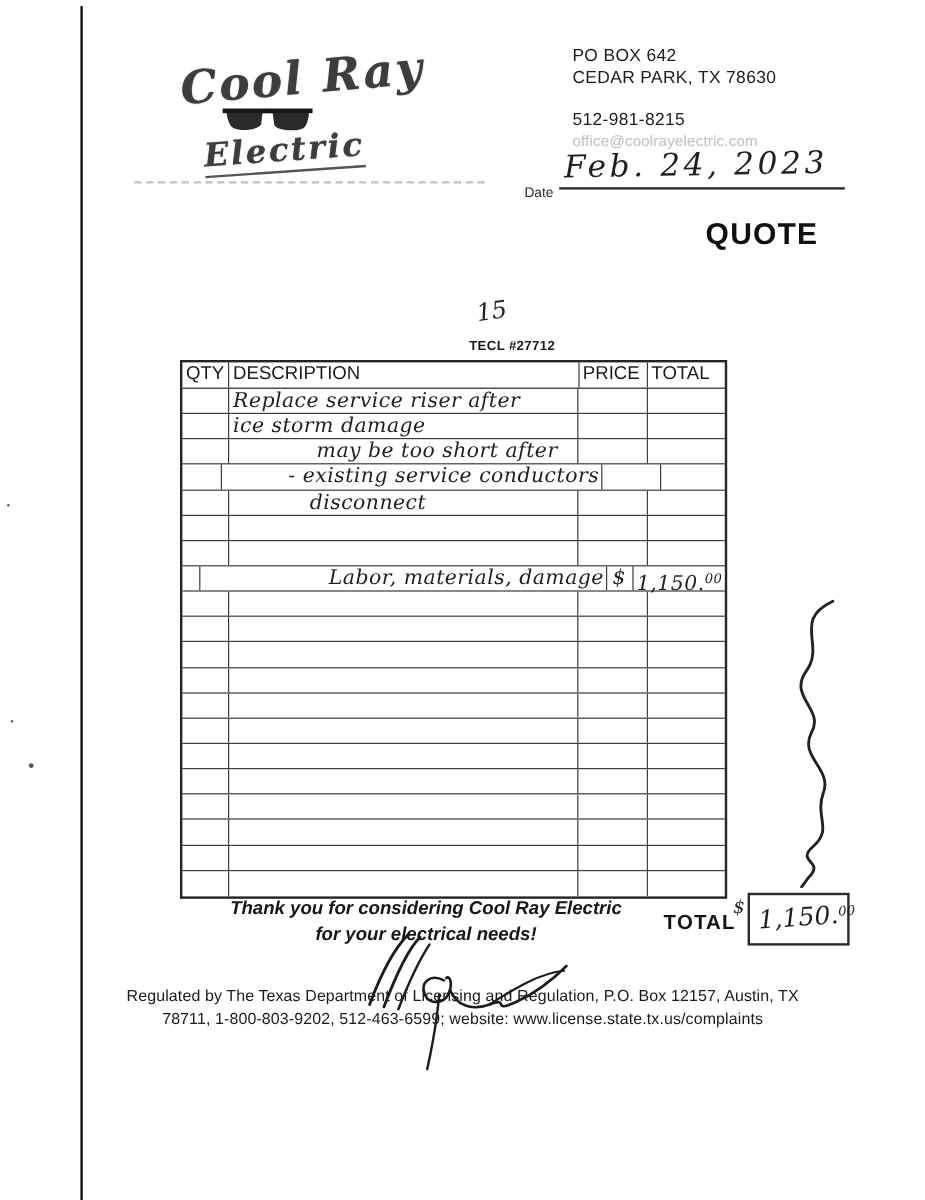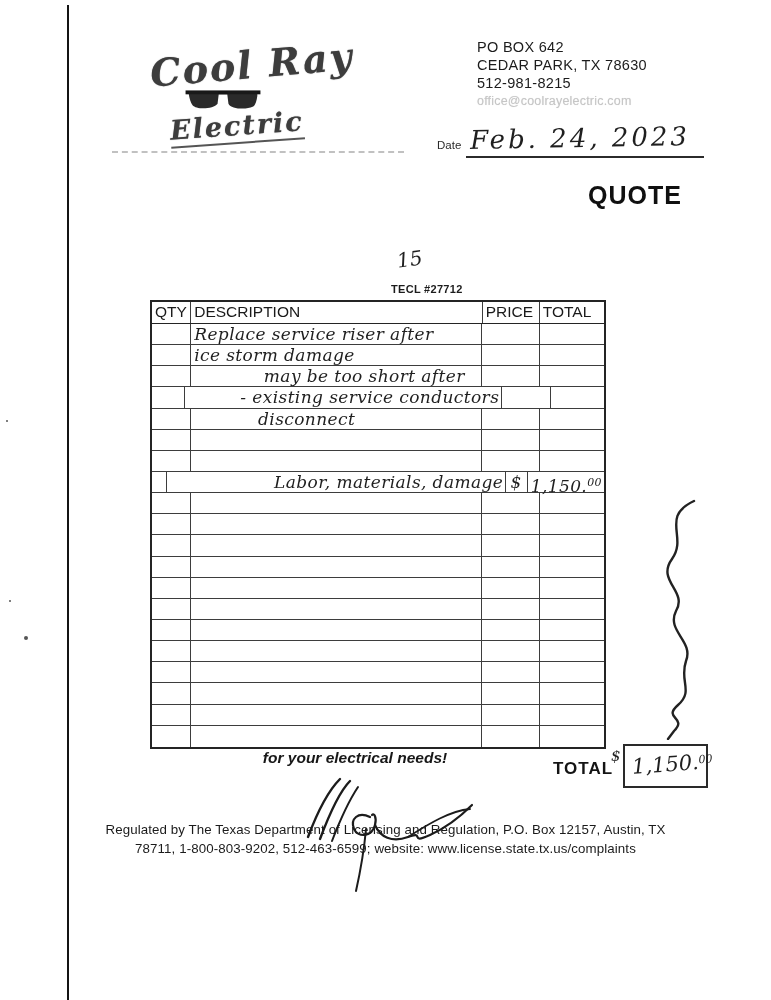--- a/index.html
+++ b/index.html
@@ -17,23 +17,23 @@
   .hand, .script{font-family:"DejaVu Serif",serif;font-style:italic;color:#1f1f1f;}
   .logo-name{position:absolute;left:10px;top:12px;font-size:38px;font-weight:bold;
     transform:rotate(-5deg);letter-spacing:2px;color:#3d3d3d;
     text-shadow:0 0 1px #777;}
   .logo-sub{position:absolute;left:30px;top:80px;font-size:27px;font-weight:bold;
     transform:rotate(-4deg);letter-spacing:2px;color:#3d3d3d;text-shadow:0 0 1px #777;
     border-bottom:2px solid #555;padding-bottom:1px;}
   .sunglasses{position:absolute;left:44px;top:55px;width:78px;height:28px;}
   
   .addr{position:absolute;left:477px;top:38px;font-size:14.5px;line-height:18px;color:#1c1c1c;letter-spacing:.3px;}
-  .addr .phone{margin-top:0;}
+  .addr .phone{margin-top:17px;}
   .addr .email{font-size:12.5px;color:#c6c6c6;text-shadow:0 0 1px #e0e0e0;letter-spacing:.2px;}
-  .date-label{position:absolute;left:437px;top:139px;font-size:11.5px;color:#2b2b2b;}
+  .date-label{position:absolute;left:437px;top:155px;font-size:11.5px;color:#2b2b2b;}
   .date-value{position:absolute;left:470px;top:123px;font-size:26px;letter-spacing:3px;transform:rotate(-1deg);}
   .date-underline{position:absolute;left:466px;top:156px;width:238px;height:2px;background:#2b2b2b;}
   .quote-title{position:absolute;left:588px;top:181px;font-size:25px;font-weight:bold;letter-spacing:1px;color:#101010;}
   .page-note{position:absolute;left:397px;top:247px;font-size:20px;transform:rotate(-8deg);}
   .license{position:absolute;left:391px;top:283px;font-size:11px;font-weight:bold;color:#1c1c1c;letter-spacing:.3px;}
   
   .qtable{position:absolute;left:150px;top:300px;width:456px;border:2px solid #242424;box-sizing:border-box;}
   .trow{display:flex;height:21.15px;box-sizing:border-box;border-bottom:1px solid #3d3d3d;}
   .trow:last-child{border-bottom:none;}
   .thead{height:22px;font-size:15.5px;border-bottom:1px solid #242424;}
@@ -246,20 +246,21 @@
           <div class="cell c-total body-cell hand"><span></span><sup class="cents"></sup></div>
         </div>
       </div>
   </div>
 
   <svg class="squiggle" viewBox="0 0 80 245">
     <path d="M64 6 C30 22, 58 42, 42 64 C26 86, 58 96, 46 116 C36 136, 64 146, 56 166 C49 186, 64 196, 48 210 C32 224, 58 222, 44 236 L38 244" fill="none" stroke="#222" stroke-width="2.4" stroke-linecap="round"></path>
   </svg>
 
   <div class="thanks">
+    <div>Thank you for considering Cool Ray Electric</div>
     <div>for your electrical needs!</div>
   </div>
   <div class="total-label">TOTAL</div>
   <div class="total-currency hand">$</div>
   <div class="total-box">
     <div class="total-value hand"><span>1,150.</span><sup class="cents">00</sup></div>
   </div>
 
   <svg class="signature" viewBox="0 0 200 120">
     <path d="M28 62 C40 30, 52 12, 60 4" fill="none" stroke="#1c1c1c" stroke-width="2.4" stroke-linecap="round"></path>

